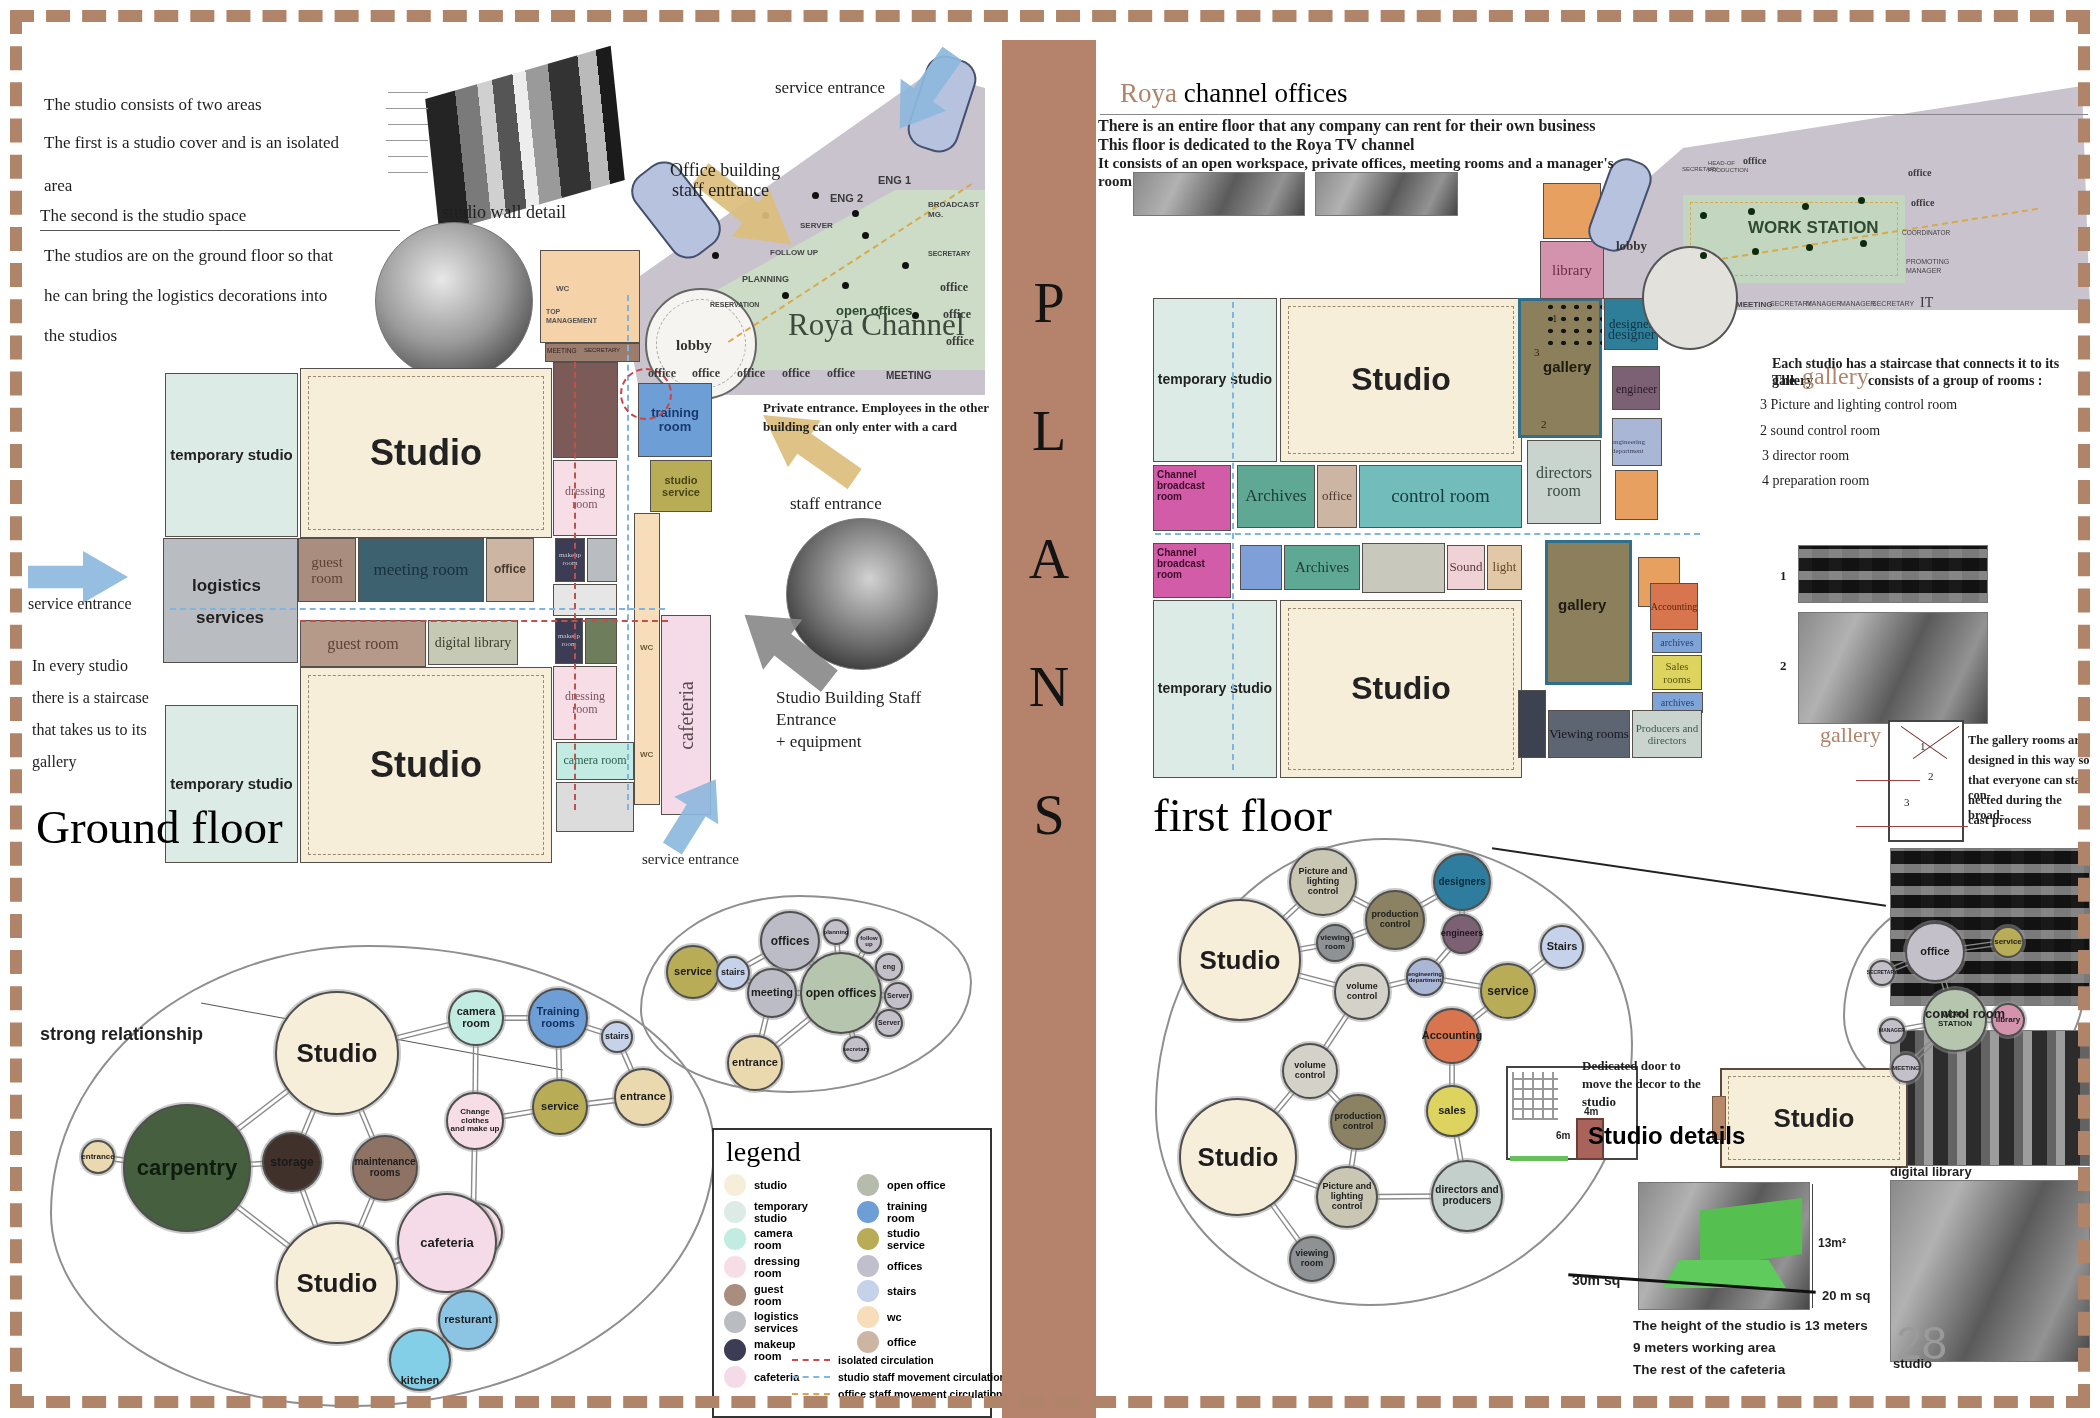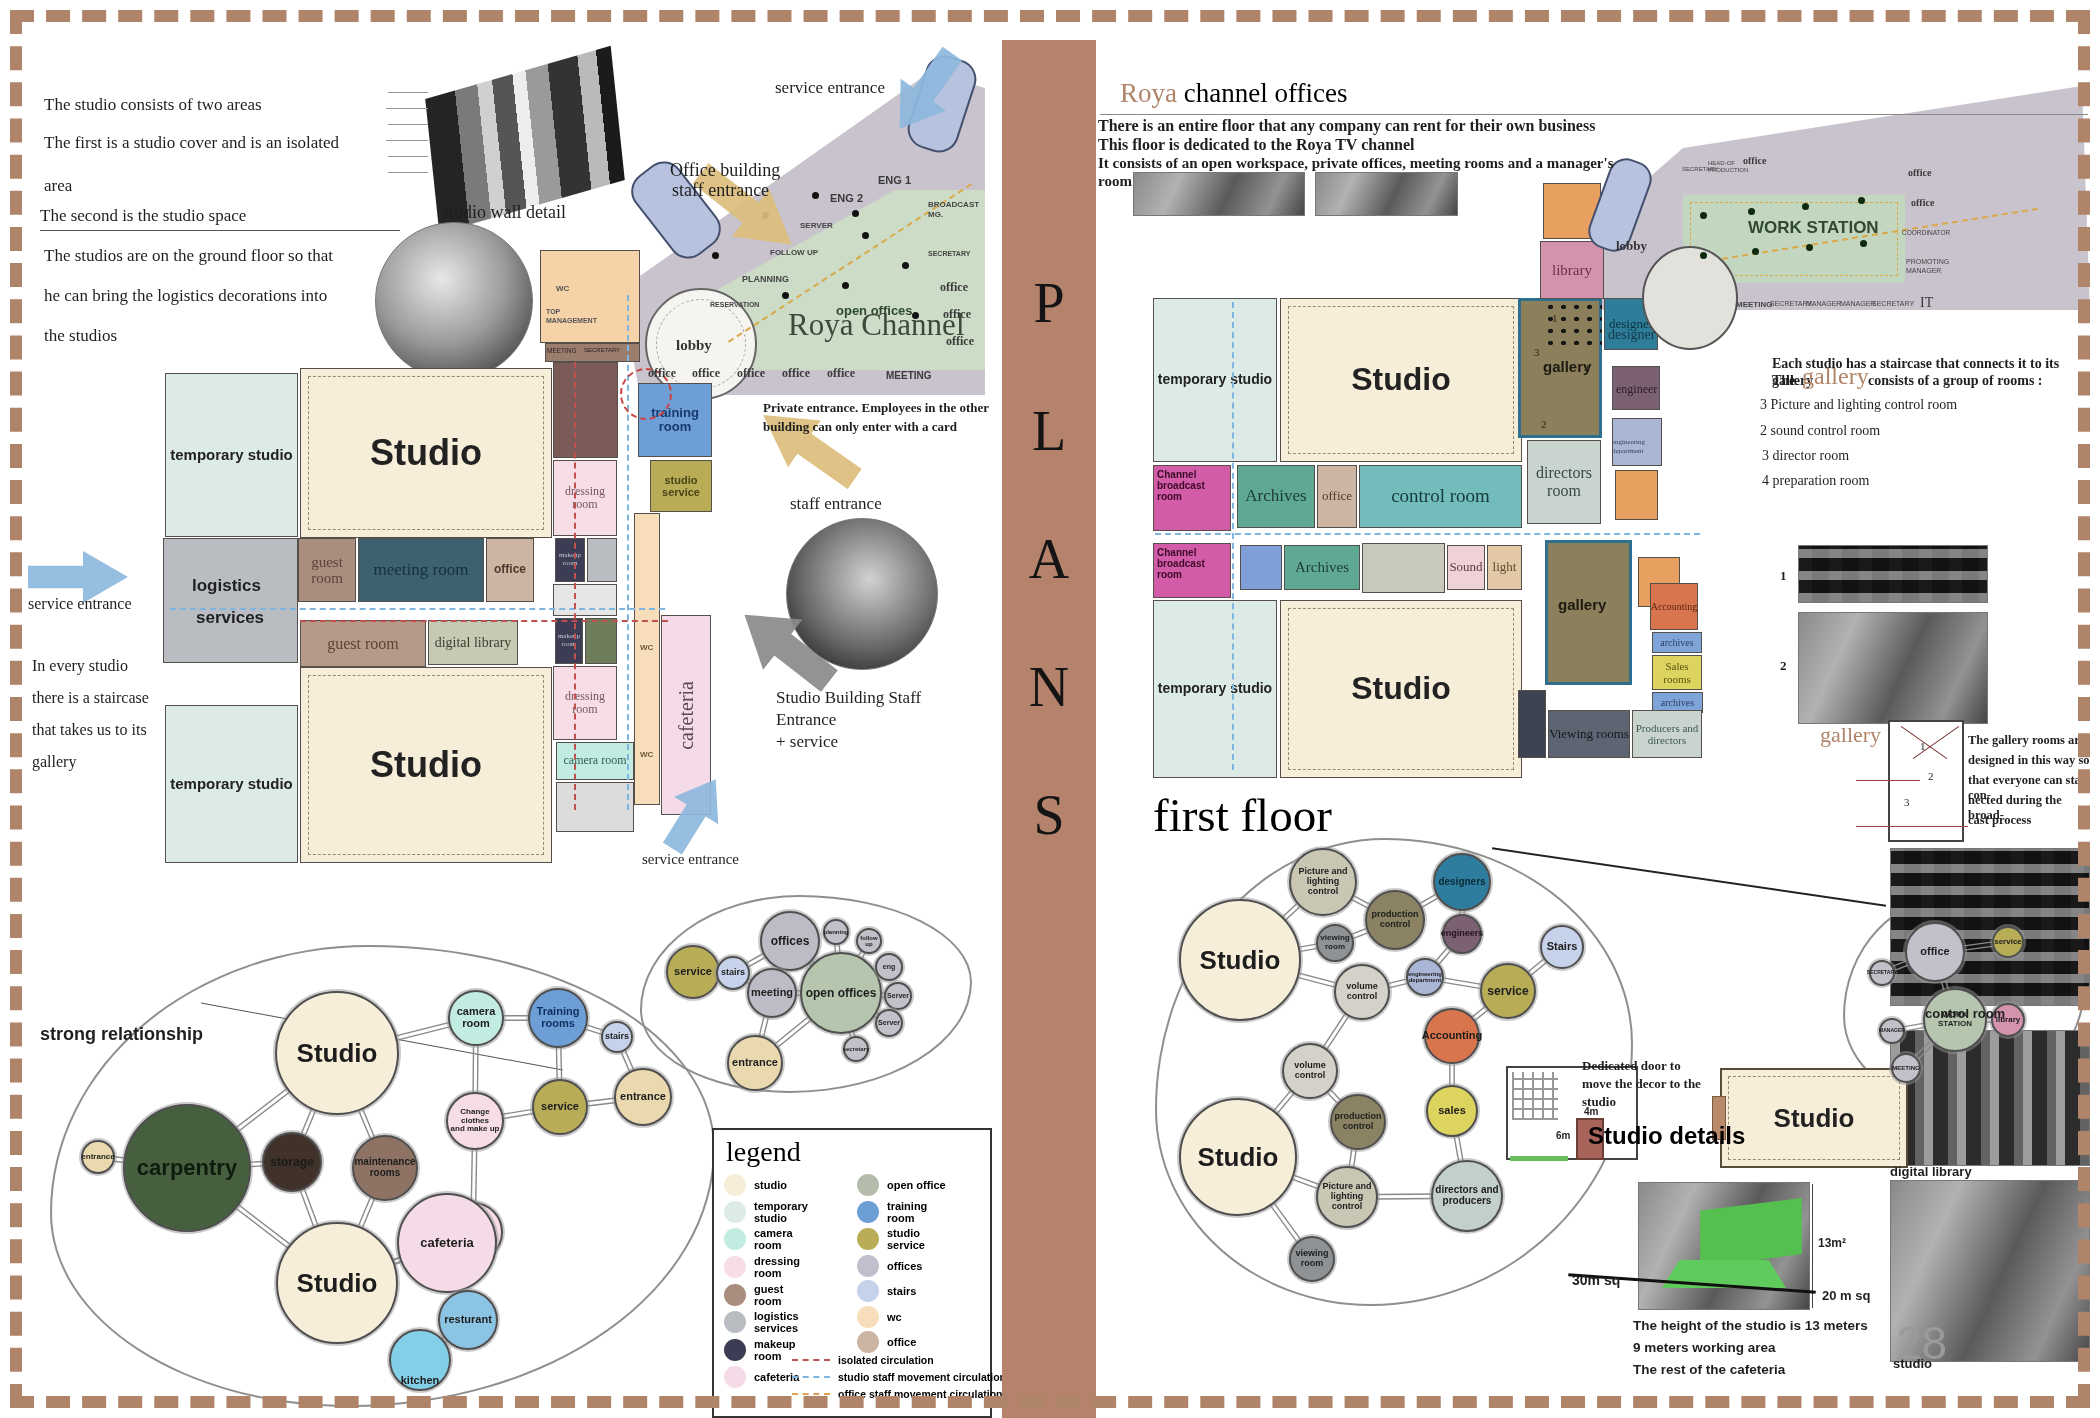--- a/index.html
+++ b/index.html
@@ -623,21 +623,21 @@
       <div class="lbl" style="left: 763px; top: 400px; font-size: 13px; font-family: &quot;Liberation Serif&quot;, serif; font-weight: bold;">Private entrance. Employees in the other</div>
       <div class="lbl" style="left: 763px; top: 419px; font-size: 13px; font-family: &quot;Liberation Serif&quot;, serif; font-weight: bold;">building can only enter with a card</div>
       <div class="lbl" style="left: 790px; top: 494px; font-size: 17px; font-family: &quot;Liberation Serif&quot;, serif;">staff entrance</div>
       <div class="lbl" style="left: 28px; top: 594px; font-size: 16px; font-family: &quot;Liberation Serif&quot;, serif;">service entrance</div>
       <div class="lbl" style="left: 32px; top: 656px; font-size: 16px; font-family: &quot;Liberation Serif&quot;, serif;">In every studio</div>
       <div class="lbl" style="left: 32px; top: 688px; font-size: 16px; font-family: &quot;Liberation Serif&quot;, serif;">there is a staircase</div>
       <div class="lbl" style="left: 32px; top: 720px; font-size: 16px; font-family: &quot;Liberation Serif&quot;, serif;">that takes us to its</div>
       <div class="lbl" style="left: 32px; top: 752px; font-size: 16px; font-family: &quot;Liberation Serif&quot;, serif;">gallery</div>
       <div class="lbl" style="left: 776px; top: 688px; font-size: 17px; font-family: &quot;Liberation Serif&quot;, serif;">Studio Building Staff</div>
       <div class="lbl" style="left: 776px; top: 710px; font-size: 17px; font-family: &quot;Liberation Serif&quot;, serif;">Entrance</div>
-      <div class="lbl" style="left: 776px; top: 732px; font-size: 17px; font-family: &quot;Liberation Serif&quot;, serif;">+ service</div>
+      <div class="lbl" style="left: 776px; top: 732px; font-size: 17px; font-family: &quot;Liberation Serif&quot;, serif;">+ equipment</div>
       <div class="lbl" style="left: 642px; top: 850px; font-size: 15px; font-family: &quot;Liberation Serif&quot;, serif;">service entrance</div>
       <div class="lbl" style="left: 40px; top: 1024px; font-size: 18px; font-family: &quot;Liberation Sans&quot;, sans-serif; font-weight: bold;">strong relationship</div>
       <div class="lbl" style="left: 192px; top: 576px; font-size: 17px; font-family: &quot;Liberation Sans&quot;, sans-serif; font-weight: bold;">logistics</div>
       <div class="lbl" style="left: 196px; top: 608px; font-size: 17px; font-family: &quot;Liberation Sans&quot;, sans-serif; font-weight: bold;">services</div>
       <div class="lbl" style="left: 830px; top: 192px; font-size: 11px; font-family: &quot;Liberation Sans&quot;, sans-serif; font-weight: bold; color: rgb(58, 58, 58);">ENG 2</div>
       <div class="lbl" style="left: 878px; top: 174px; font-size: 11px; font-family: &quot;Liberation Sans&quot;, sans-serif; font-weight: bold; color: rgb(58, 58, 58);">ENG 1</div>
       <div class="lbl" style="left: 800px; top: 221px; font-size: 8px; font-family: &quot;Liberation Sans&quot;, sans-serif; font-weight: bold; color: rgb(68, 68, 68);">SERVER</div>
       <div class="lbl" style="left: 770px; top: 248px; font-size: 8px; font-family: &quot;Liberation Sans&quot;, sans-serif; font-weight: bold; color: rgb(68, 68, 68);">FOLLOW UP</div>
       <div class="lbl" style="left: 742px; top: 274px; font-size: 9px; font-family: &quot;Liberation Sans&quot;, sans-serif; font-weight: bold; color: rgb(68, 68, 68);">PLANNING</div>
       <div class="lbl" style="left: 710px; top: 301px; font-size: 7px; font-family: &quot;Liberation Sans&quot;, sans-serif; font-weight: bold; color: rgb(68, 68, 68);">RESERVATION</div>
@@ -722,20 +722,21 @@
       <div class="lbl" style="left: 1534px; top: 346px; font-size: 11px; font-family: &quot;Liberation Serif&quot;, serif; color: rgb(46, 38, 24);">3</div>
       <div class="lbl" style="left: 1584px; top: 362px; font-size: 11px; font-family: &quot;Liberation Serif&quot;, serif; color: rgb(46, 38, 24);">4</div>
       <div class="lbl" style="left: 1541px; top: 418px; font-size: 11px; font-family: &quot;Liberation Serif&quot;, serif; color: rgb(46, 38, 24);">2</div>
       <div class="lbl" style="left: 1543px; top: 358px; font-size: 15px; font-family: &quot;Liberation Sans&quot;, sans-serif; font-weight: bold; color: rgb(30, 26, 16);">gallery</div>
       <div class="lbl" style="left: 1558px; top: 596px; font-size: 15px; font-family: &quot;Liberation Sans&quot;, sans-serif; font-weight: bold; color: rgb(30, 26, 16);">gallery</div>
       <div class="lbl" style="left: 1920px; top: 740px; font-size: 11px; font-family: &quot;Liberation Serif&quot;, serif;">1</div>
       <div class="lbl" style="left: 1928px; top: 770px; font-size: 11px; font-family: &quot;Liberation Serif&quot;, serif;">2</div>
       <div class="lbl" style="left: 1904px; top: 796px; font-size: 11px; font-family: &quot;Liberation Serif&quot;, serif;">3</div>
     </div>
 
+  <h1 class="t-ground">Ground floor</h1>
   <h1 class="t-first">first floor</h1>
   <div class="roya-header">
     <span class="accent">Roya</span><span> channel offices</span>
   </div>
   <div class="sd-title">Studio details</div>
 
   <div id="legend">
     <div class="legend-title">legend</div>
     <div id="legendCols">
         <div class="lcol">

